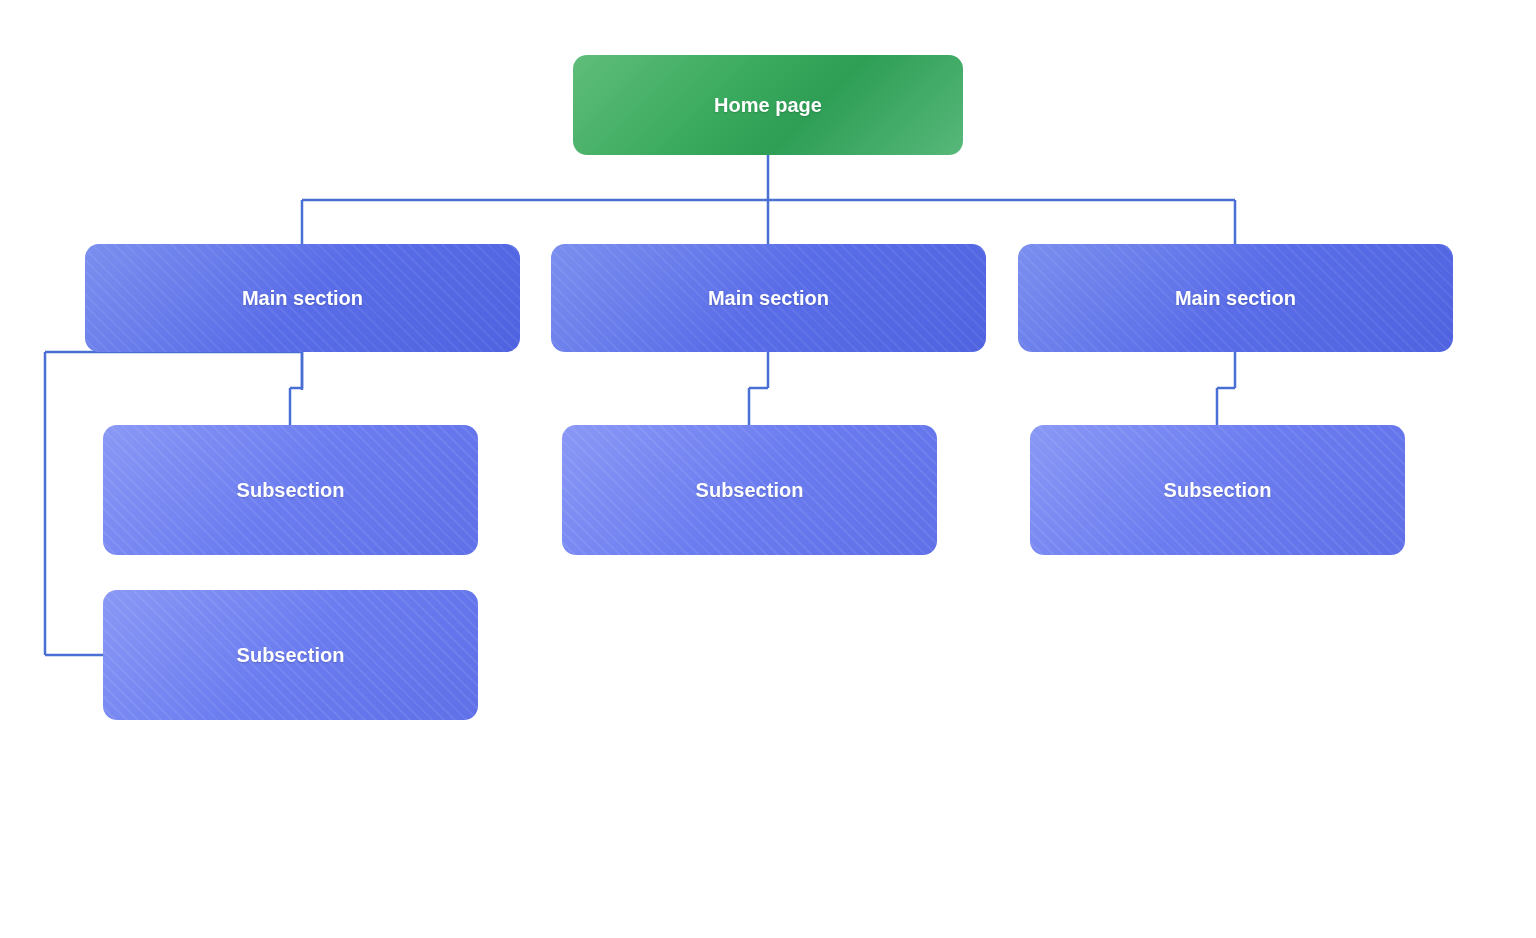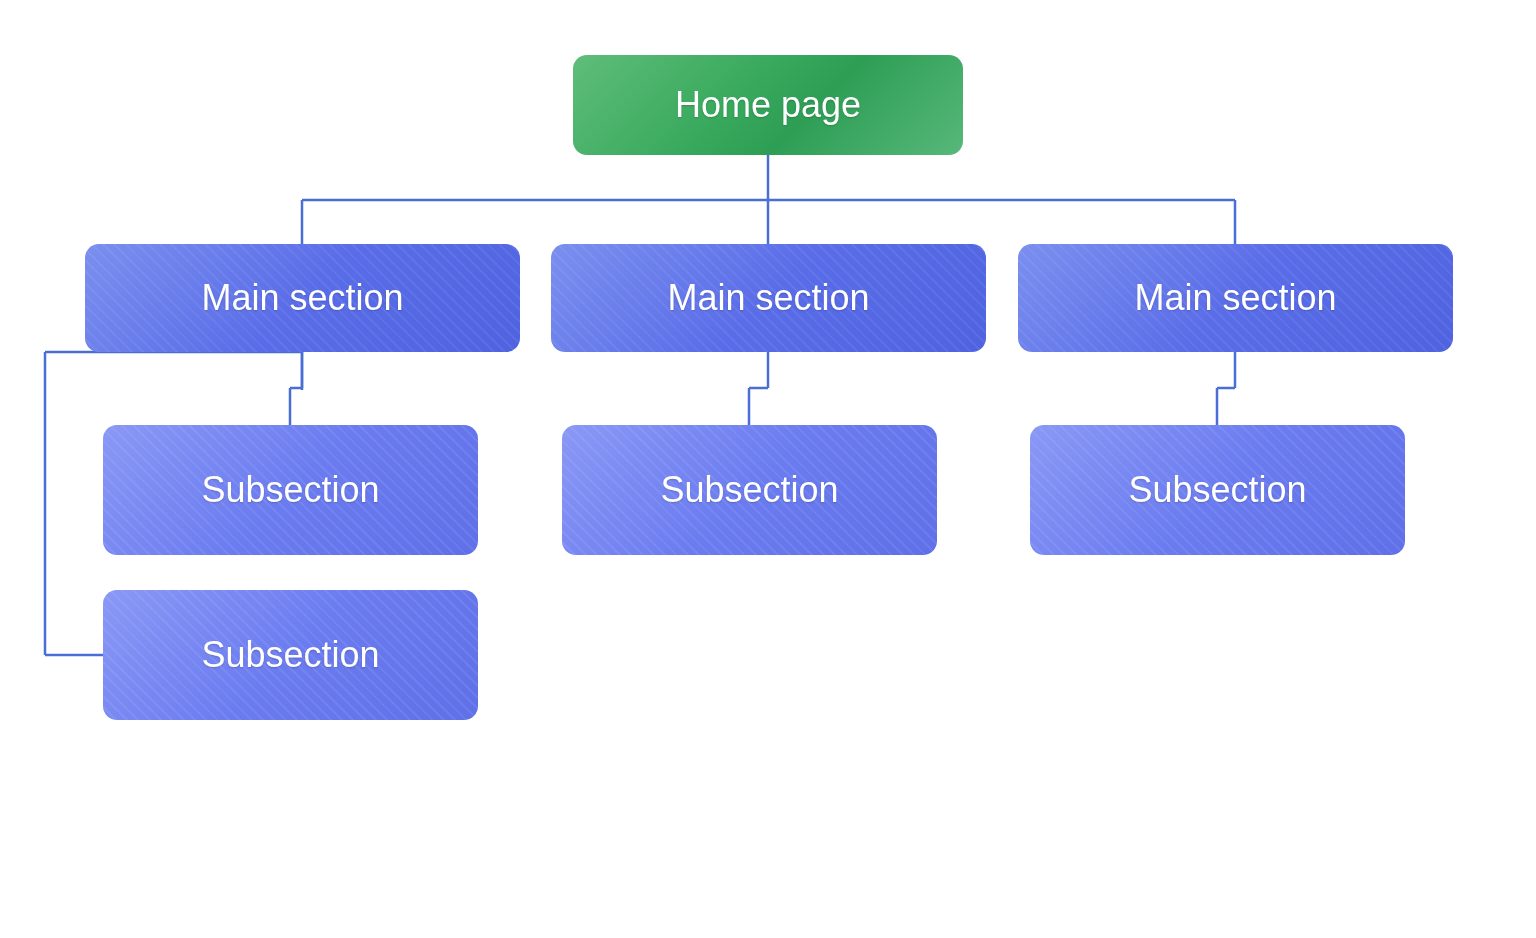--- a/index.html
+++ b/index.html
@@ -30,23 +30,23 @@
     .node {
       position: absolute;
       border-radius: 14px;
       display: flex;
       align-items: center;
       justify-content: center;
       text-align: center;
     }
 
     .node-text {
-      font-weight: 400;
+      font-weight: 700;
       color: #ffffff;
-      font-size: 36px;
+      font-size: 20px;
       line-height: 1.2;
       padding: 0 16px;
       text-shadow: 0 1px 2px rgba(0,0,0,0.18);
     }
 
     
     .node-home {
       background: linear-gradient(135deg, #5fbd7a 0%, #3aaa5e 40%, #2e9e55 60%, #57b87a 100%);
       width: 390px;
       height: 100px;

